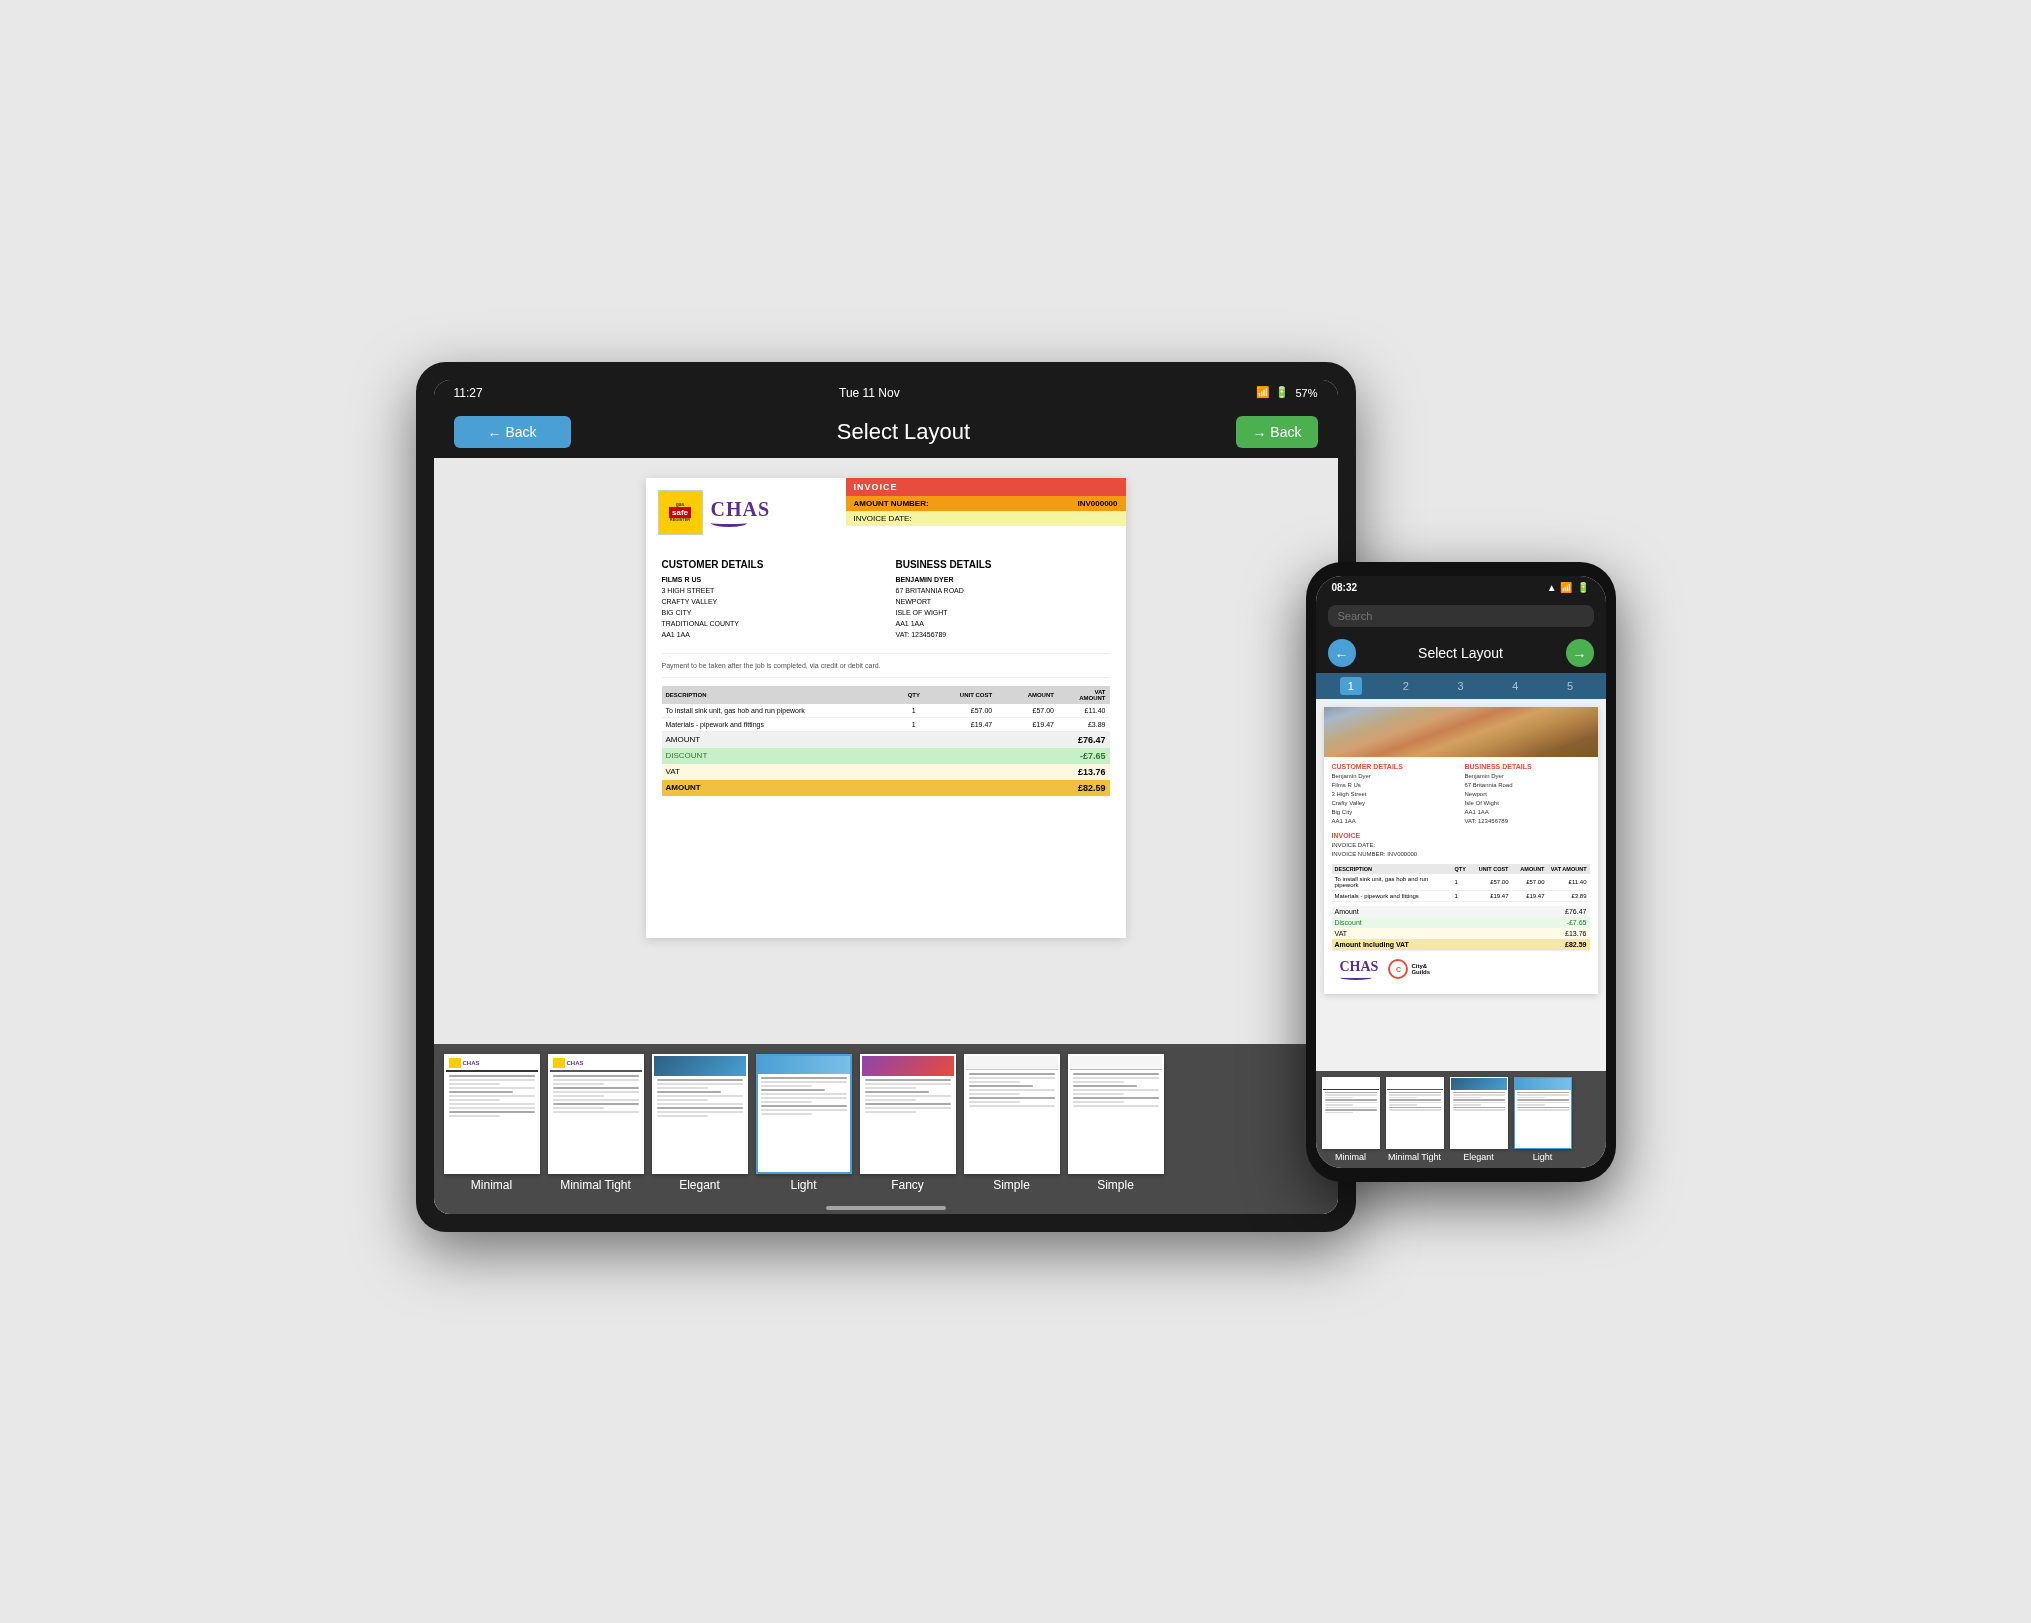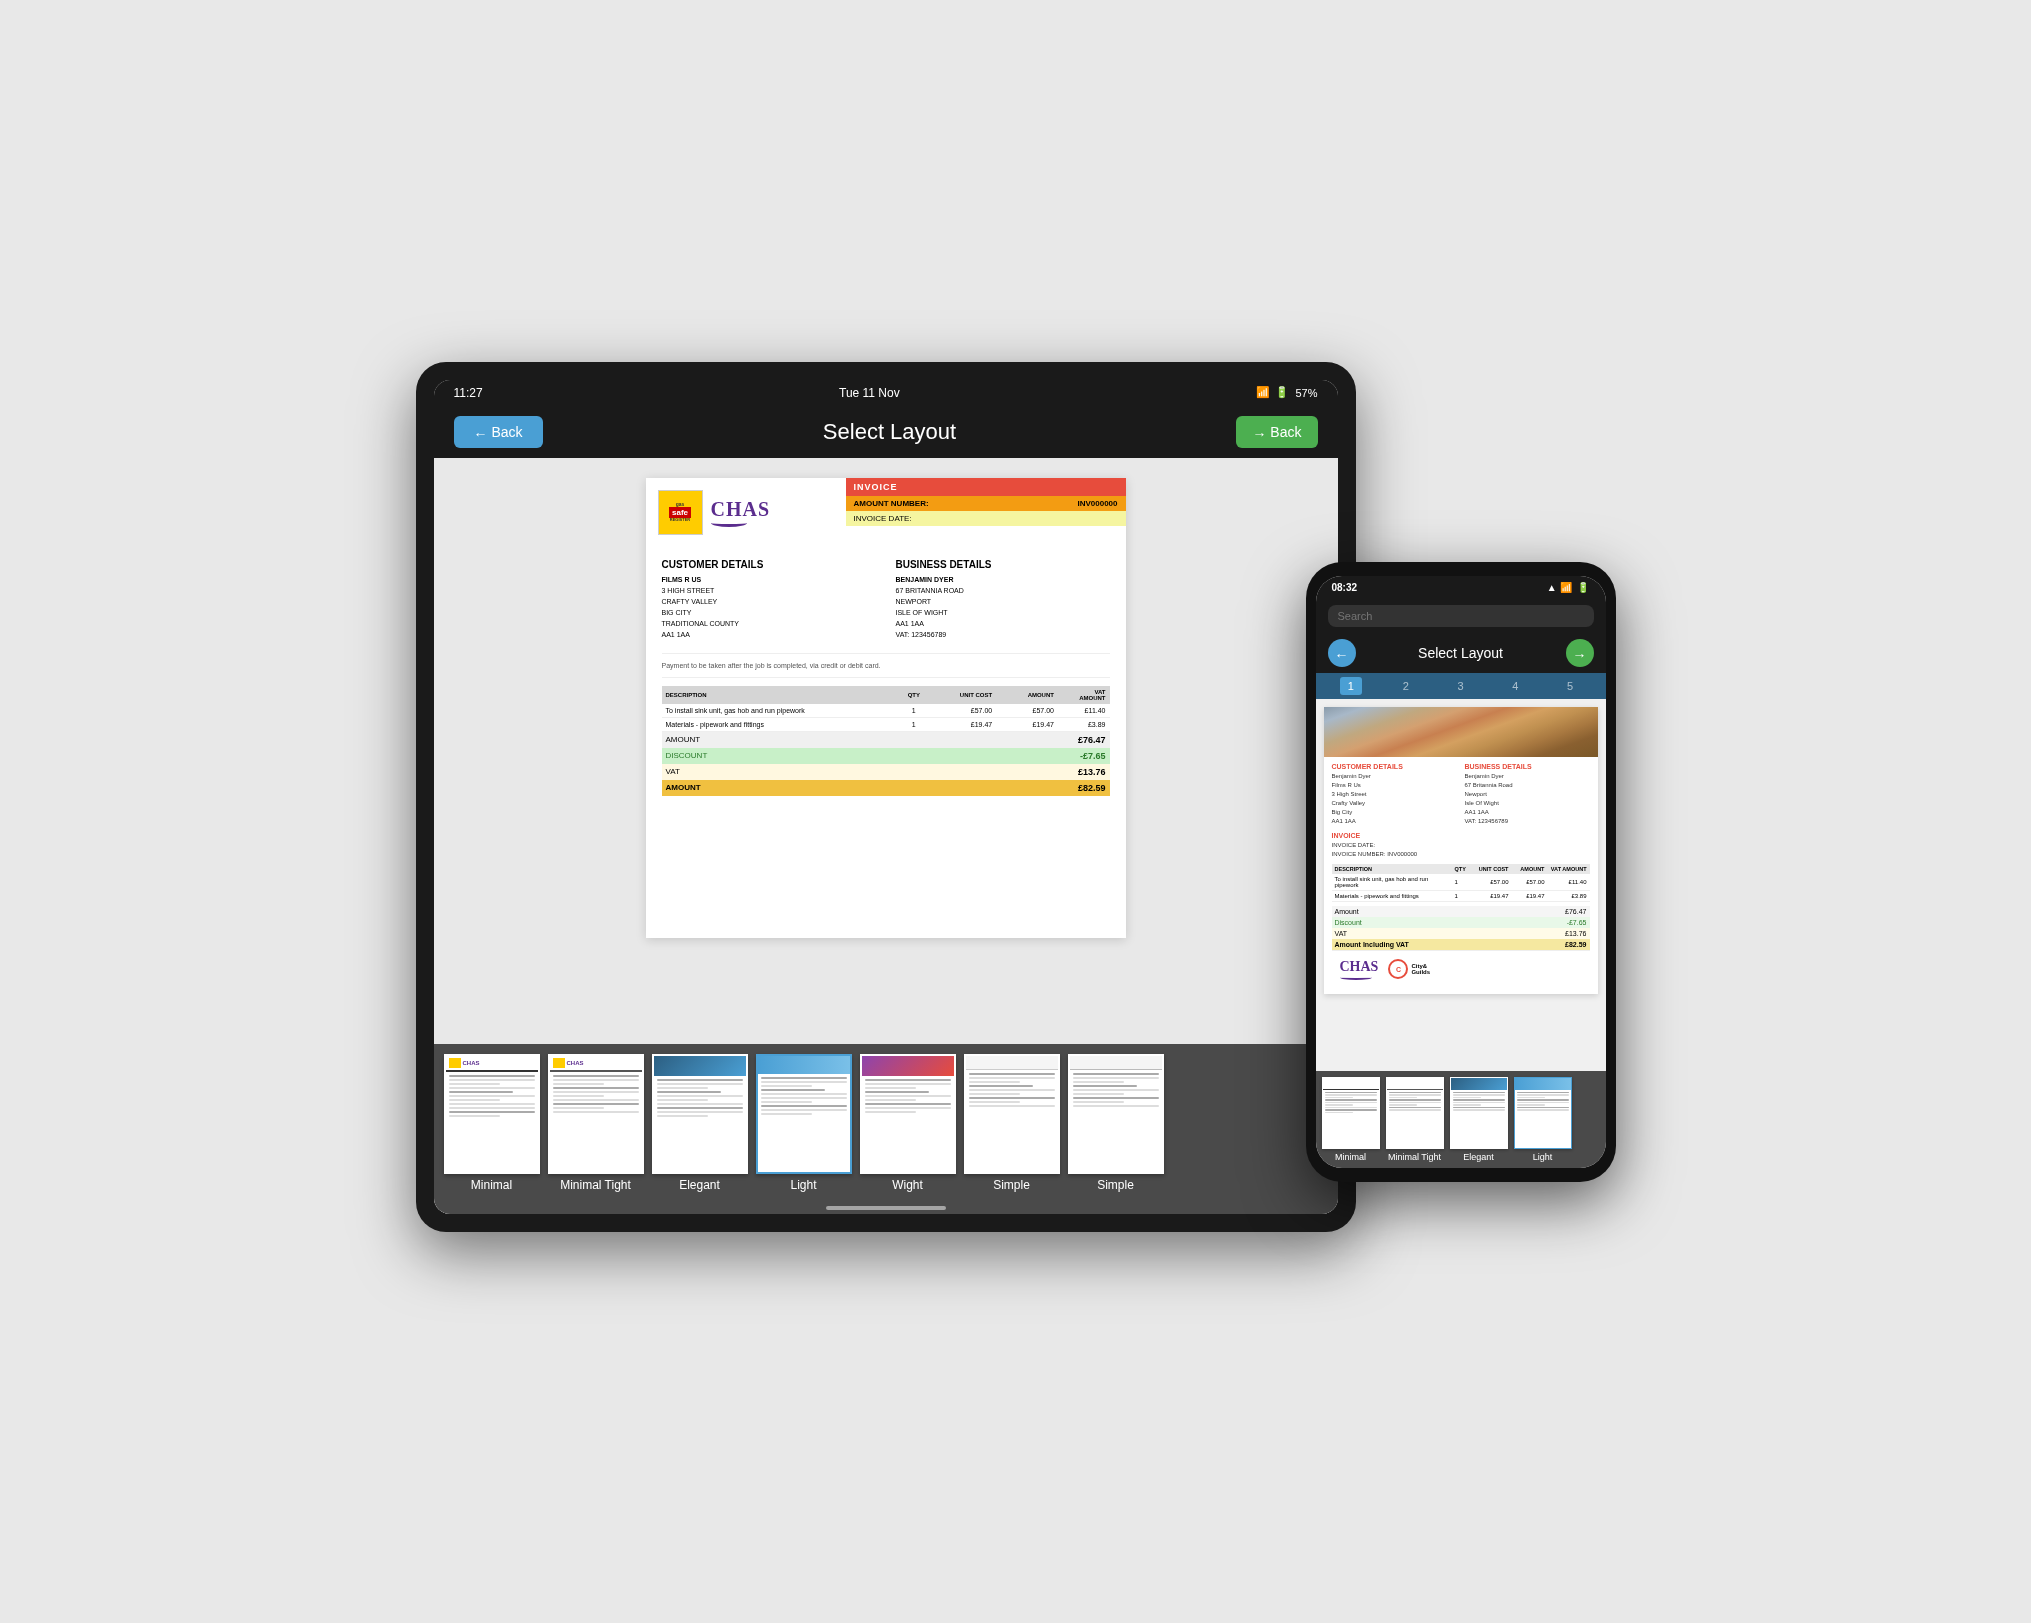--- a/index.html
+++ b/index.html
@@ -67,21 +67,21 @@
       align-items: center;
       justify-content: space-between;
       padding: 10px 20px;
       flex-shrink: 0;
     }
     .btn-back {
       background: #4a9fd4;
       color: white;
       border: none;
       border-radius: 6px;
-      padding: 8px 20px;
+      padding: 8px 34px;
       font-size: 14px;
       cursor: pointer;
       display: flex;
       align-items: center;
       gap: 6px;
     }
     .btn-next {
       background: #4caf50;
       color: white;
       border: none;
@@ -860,21 +860,21 @@
                 <div class="thumb-line"></div>
                 <div class="thumb-line short"></div>
                 <div class="thumb-line dark medium"></div>
                 <div class="thumb-line"></div>
                 <div class="thumb-line short"></div>
                 <div class="thumb-line dark"></div>
                 <div class="thumb-line"></div>
                 <div class="thumb-line short"></div>
               </div>
             </div>
-            <span class="thumb-label">Wight</span>
+            <span class="thumb-label">Fancy</span>
           </div>
 
           <div class="thumb-item">
             <div class="thumb-img thumb-simple">
               <div class="thumb-inv-header" style="background:#f5f5f5;border-bottom:1px solid #ccc;height:14px"></div>
               <div class="thumb-inv-body">
                 <div class="thumb-line dark"></div>
                 <div class="thumb-line"></div>
                 <div class="thumb-line short"></div>
                 <div class="thumb-line dark medium"></div>

